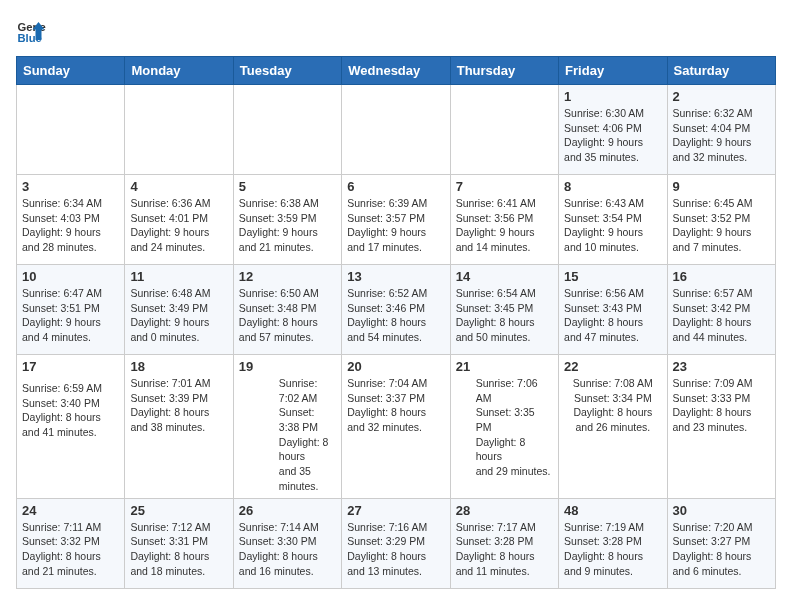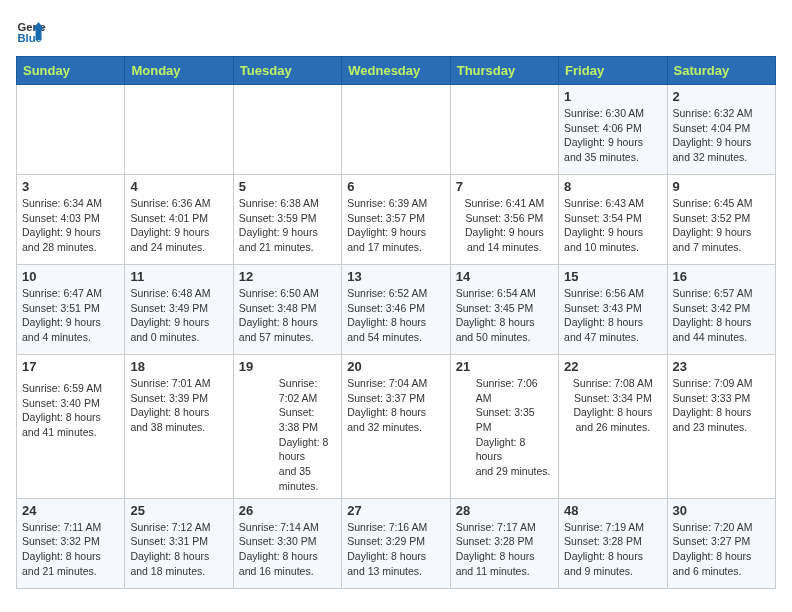--- a/index.html
+++ b/index.html
@@ -39,21 +39,21 @@
     }
     table {
       width: 100%;
       border-collapse: collapse;
       table-layout: fixed;
     }
     thead tr {
       background: #2a6db5;
     }
     thead th {
-      color: #bef264;
+      color: #ffffff;
       font-size: 13px;
       font-weight: bold;
       padding: 6px 6px;
       text-align: left;
       border: 1px solid #1a5a9a;
     }
     tbody tr {
       vertical-align: top;
     }
     tbody td {
@@ -162,21 +162,21 @@
         </td>
         <td>
           <span class="day-num">6</span>
           <div class="day-detail" style="white-space: pre-line;">Sunrise: 6:39 AM
 Sunset: 3:57 PM
 Daylight: 9 hours
 and 17 minutes.</div>
         </td>
         <td>
           <span class="day-num">7</span>
-          <div class="day-detail" style="white-space: pre-line; text-align: center;">Sunrise: 6:41 AM
+          <div class="day-detail" style="white-space: pre-line;">Sunrise: 6:41 AM
 Sunset: 3:56 PM
 Daylight: 9 hours
 and 14 minutes.</div>
         </td>
         <td>
           <span class="day-num">8</span>
           <div class="day-detail" style="white-space: pre-line;">Sunrise: 6:43 AM
 Sunset: 3:54 PM
 Daylight: 9 hours
 and 10 minutes.</div>

